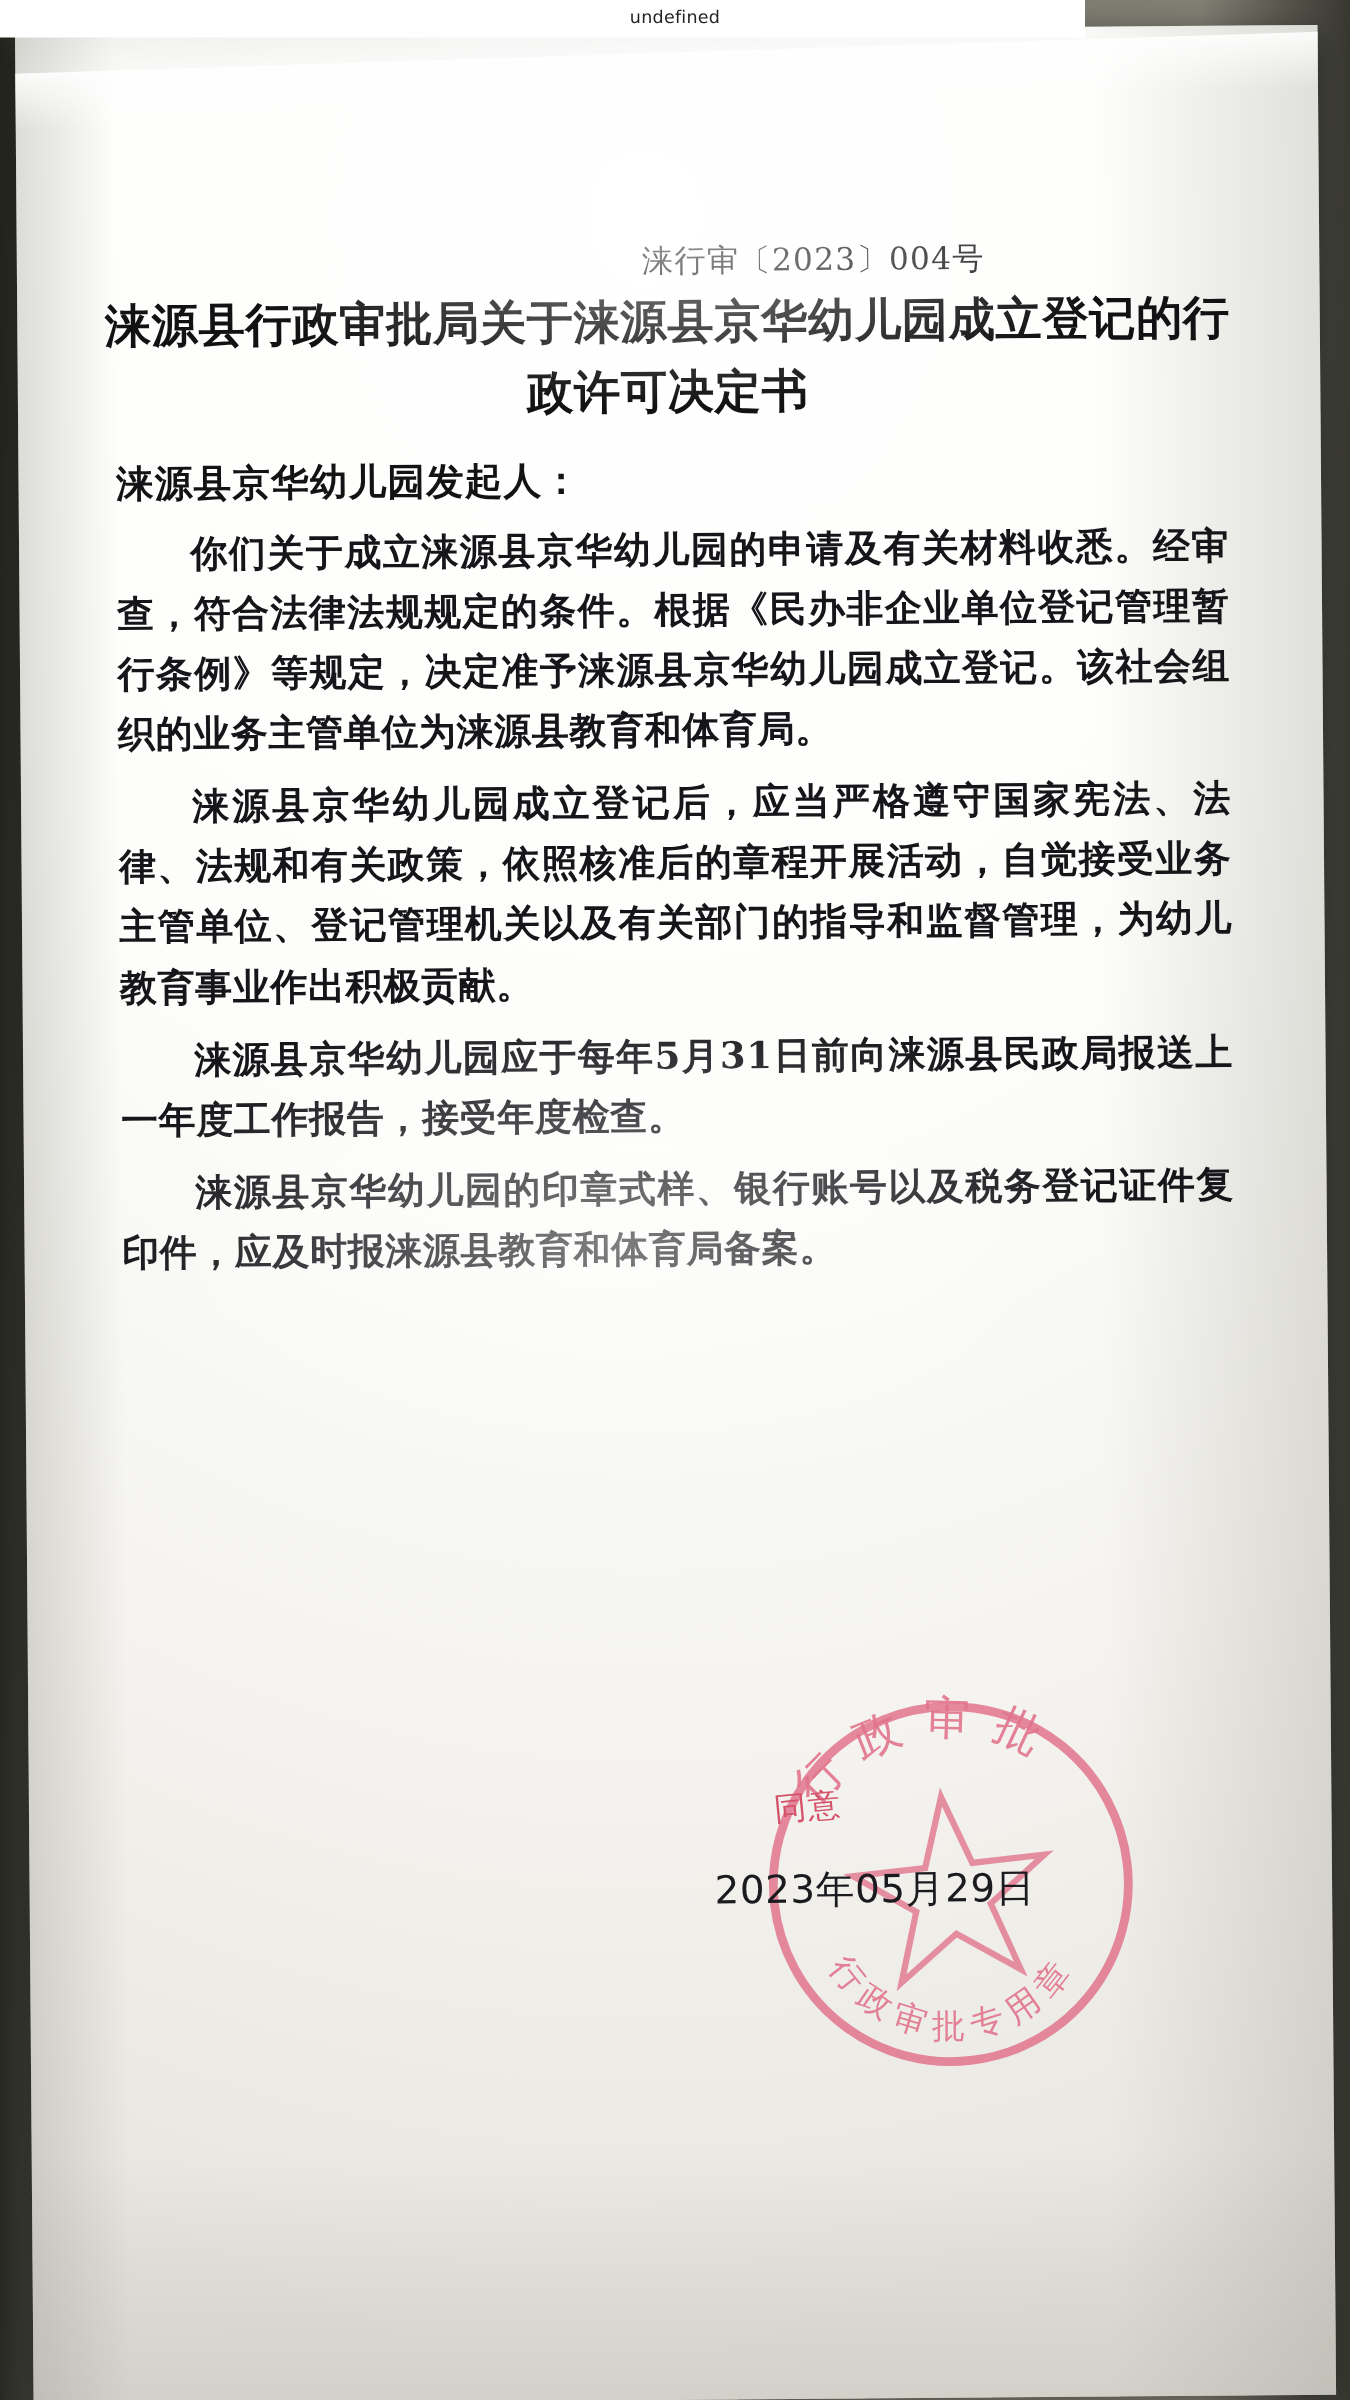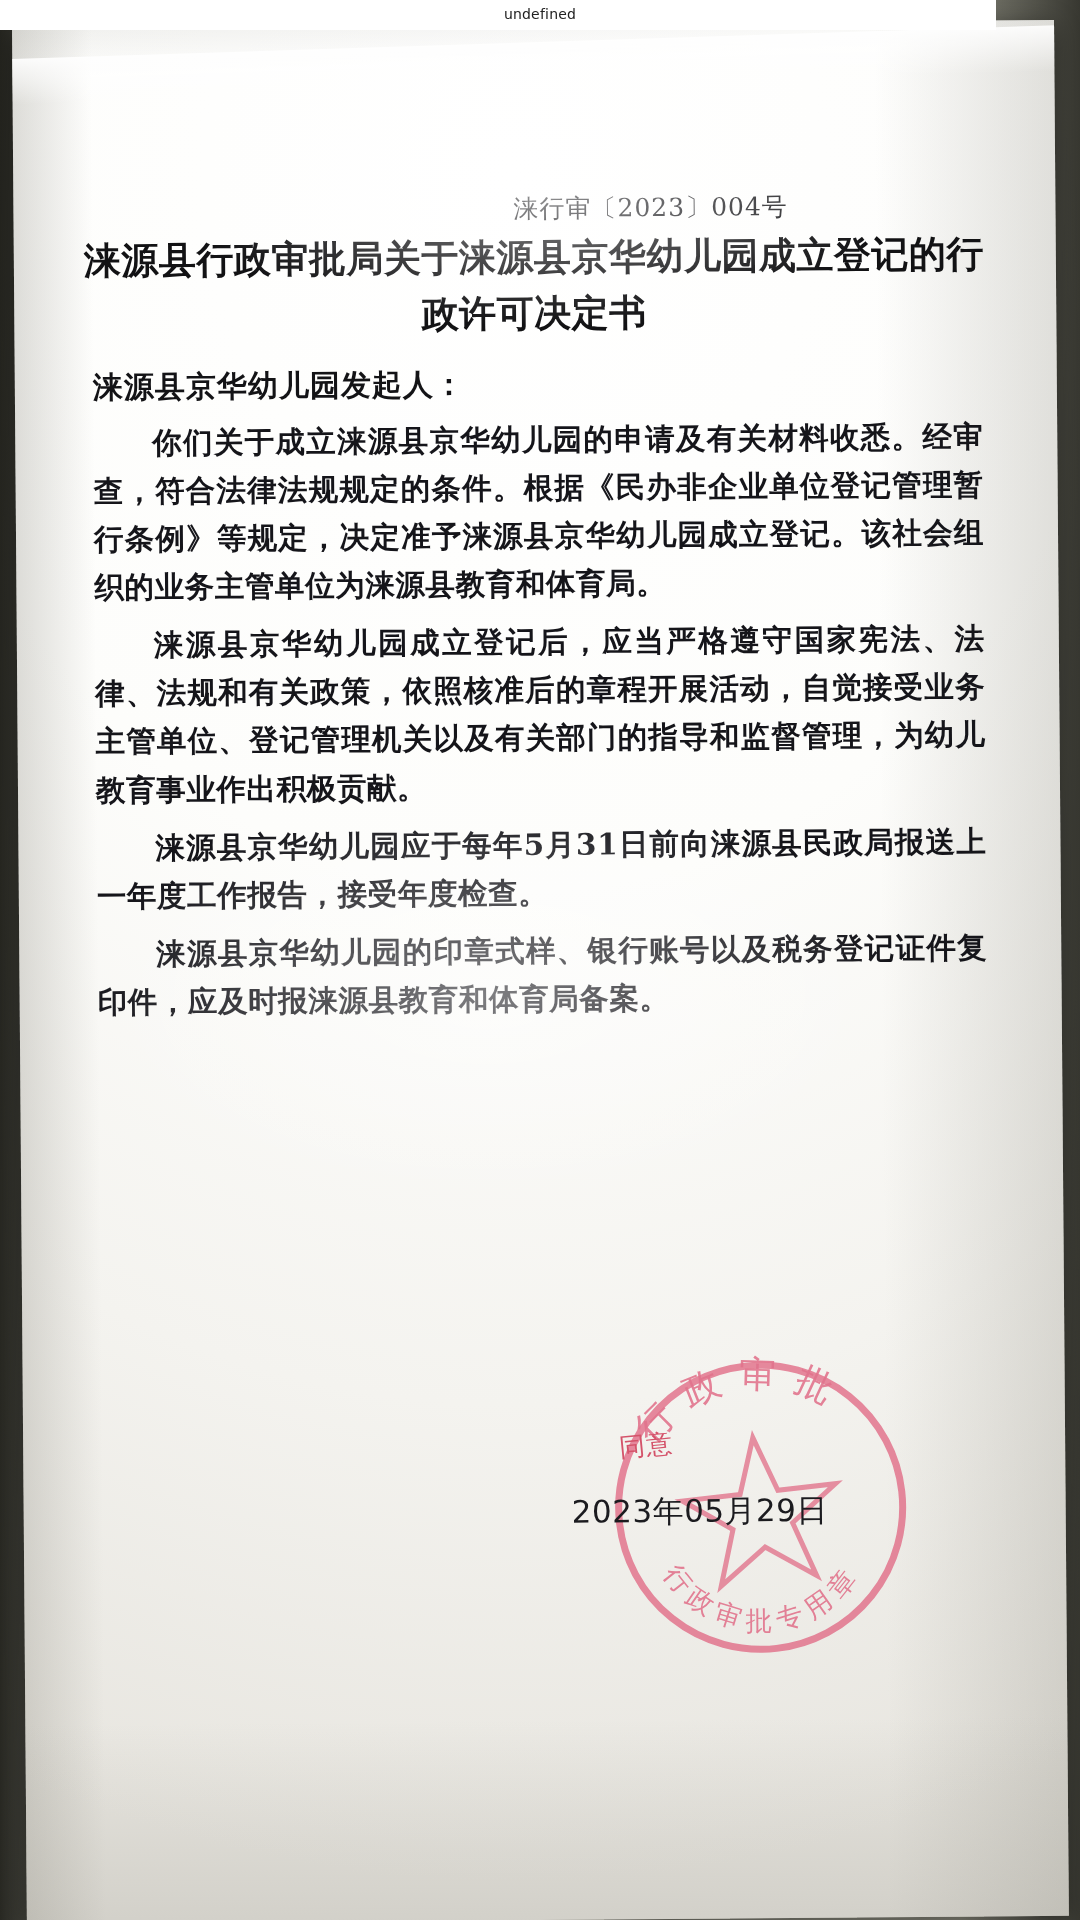--- a/index.html
+++ b/index.html
@@ -12,21 +12,21 @@
     background: #6d6d68;
     font-family: "DejaVu Sans", "Liberation Sans", sans-serif;
     overflow: hidden;
     position: relative;
   }
 
   
   .top-strip {
     position: absolute;
     left: 0; top: 0;
-    width: 996px; height: 30px;
+    width: 868px; height: 30px;
     background: #ffffff;
     z-index: 40;
   }
   .top-strip-label {
     position: absolute;
     left: 0; top: 0;
     width: 1080px;
     text-align: center;
     font-size: 14px;
     color: #222;

